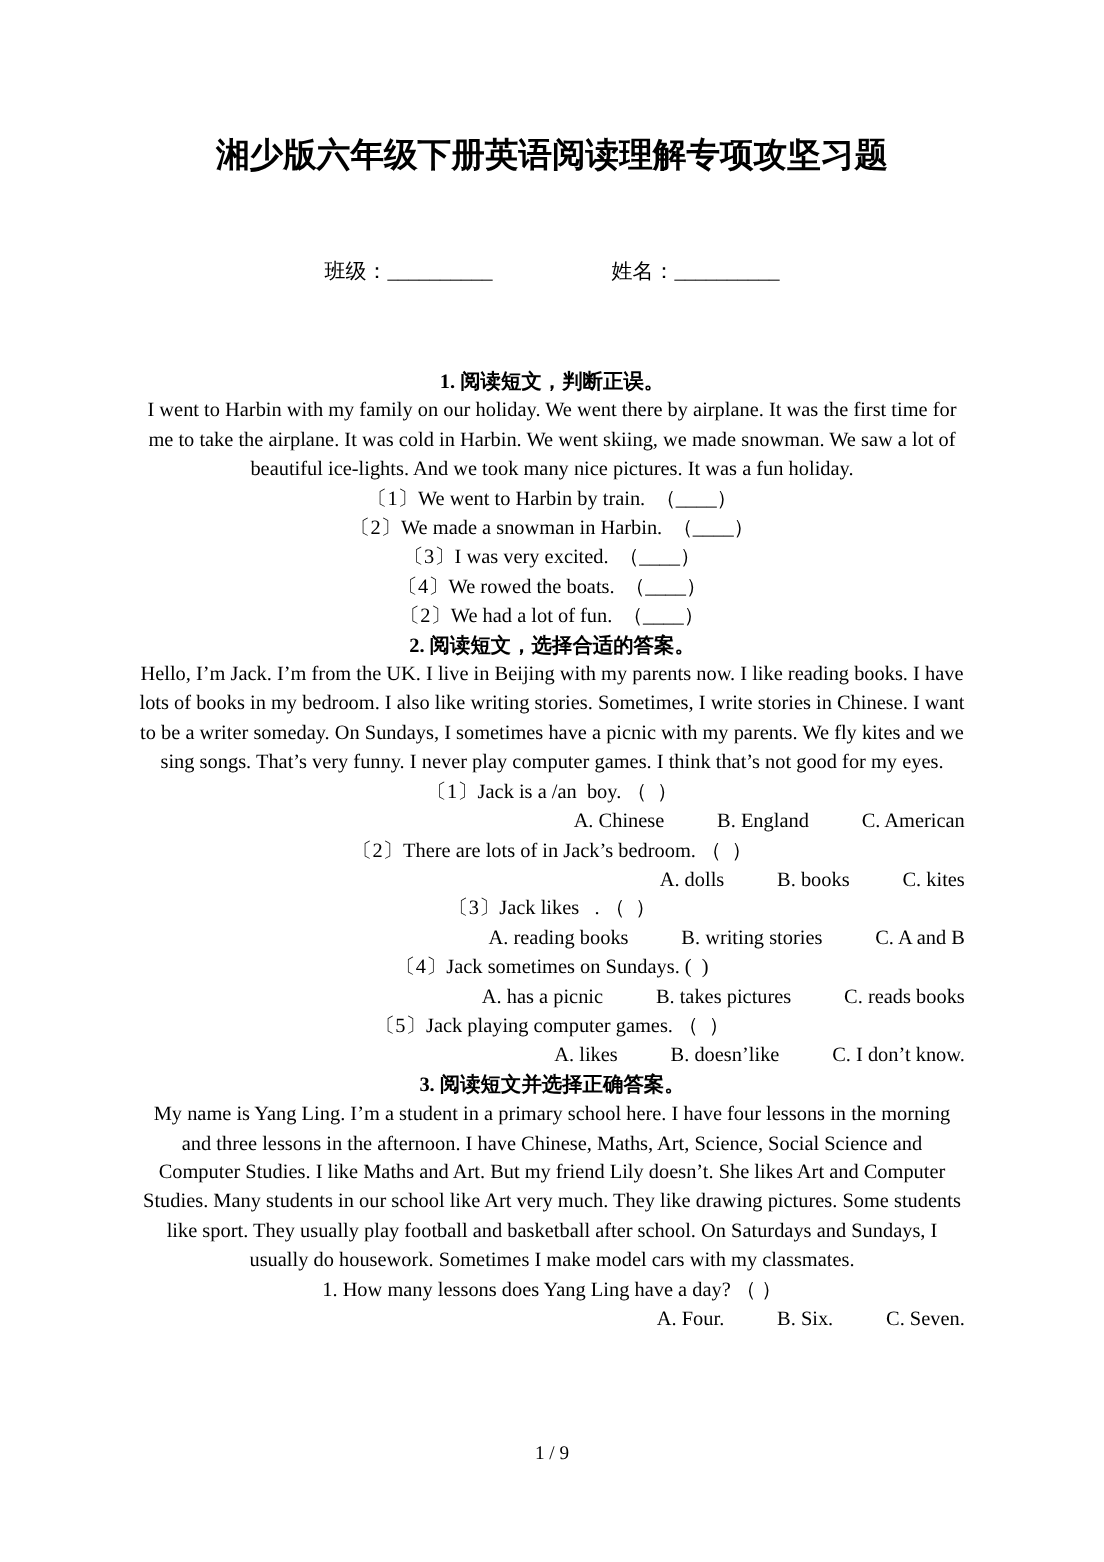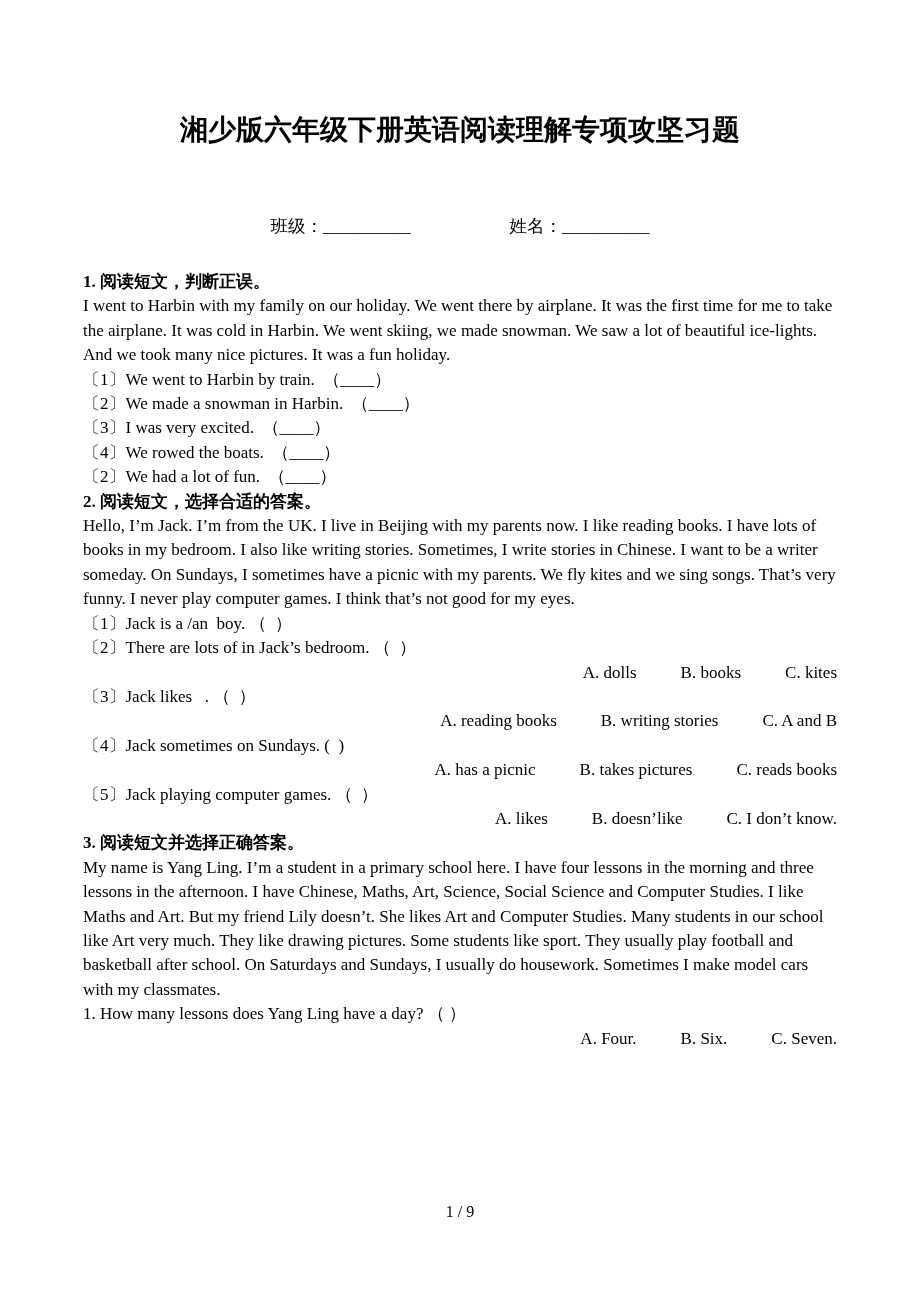--- a/index.html
+++ b/index.html
@@ -4,44 +4,44 @@
 <style>
   html, body { margin: 0; padding: 0; background: #ffffff; }
   body {
     width: 920px; height: 1302px;
     position: relative;
     font-family: "Liberation Serif", "DejaVu Serif", serif;
     color: #000000;
   }
   .page {
     position: absolute; inset: 0;
-    padding: 0 83px;
+    padding: 0 116px;
     box-sizing: border-box;
   }
   .title {
     margin: 112px 0 0 0;
     font-size: 28px;
     line-height: 36px;
     font-weight: bold;
     text-align: center;
   }
   .info-row {
     margin-top: 66px;
     display: flex;
     justify-content: center;
     gap: 99px;
     font-size: 17.5px;
     line-height: 24px;
     white-space: pre;
   }
   .content {
-    margin-top: 32px;
+    margin-top: 68px;
     font-size: 17px;
     line-height: 24.4px;
-    text-align: left;
+    text-align: center;
   }
   .heading { font-weight: bold; white-space: pre-wrap; }
   .passage { white-space: pre-wrap; margin: 0; }
   .line { white-space: pre-wrap; }
   .options {
     display: flex;
     justify-content: flex-end;
     gap: 44px;
     white-space: pre;
   }
@@ -72,20 +72,25 @@
     <div class="line">〔1〕We went to Harbin by train.  （____）</div>
     <div class="line">〔2〕We made a snowman in Harbin.  （____）</div>
     <div class="line">〔3〕I was very excited.  （____）</div>
     <div class="line">〔4〕We rowed the boats.  （____）</div>
     <div class="line">〔2〕We had a lot of fun.  （____）</div>
 
     <div class="heading">2. 阅读短文，选择合适的答案。</div>
     <p class="passage">Hello, I’m Jack. I’m from the UK. I live in Beijing with my parents now. I like reading books. I have lots of books in my bedroom. I also like writing stories. Sometimes, I write stories in Chinese. I want to be a writer someday. On Sundays, I sometimes have a picnic with my parents. We fly kites and we sing songs. That’s very funny. I never play computer games. I think that’s not good for my eyes.</p>
 
     <div class="line">〔1〕Jack is a /an  boy. （  ）</div>
+    <div class="options">
+      <span>A. Chinese</span>
+      <span>B. England</span>
+      <span>C. American</span>
+    </div>
 
     <div class="line">〔2〕There are lots of in Jack’s bedroom. （  ）</div>
     <div class="options">
       <span>A. dolls</span>
       <span>B. books</span>
       <span>C. kites</span>
     </div>
 
     <div class="line">〔3〕Jack likes   . （  ）</div>
     <div class="options">

